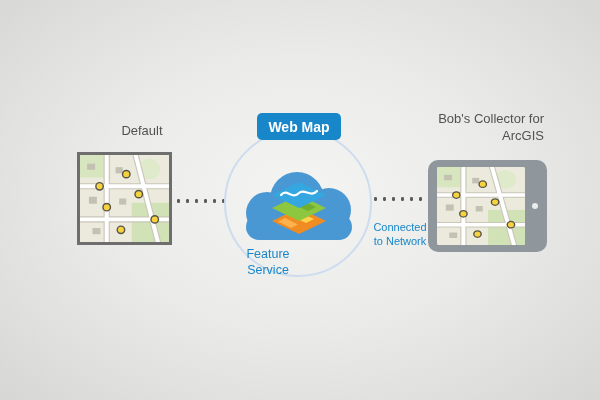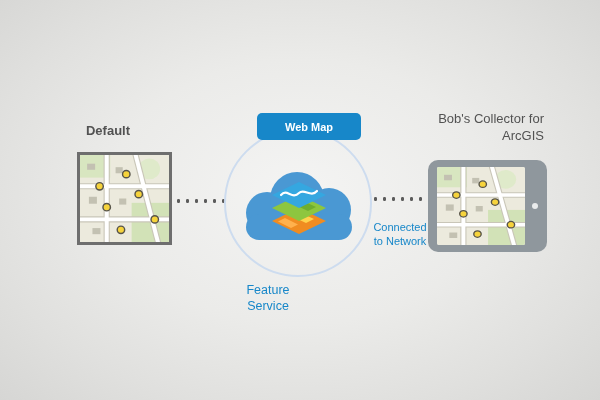--- a/index.html
+++ b/index.html
@@ -13,21 +13,21 @@
     width: 600px; height: 400px;
     background: radial-gradient(ellipse at 50% 48%, #f4f4f3 0%, #ebebe9 45%, #e0e0de 75%, #d6d6d4 100%);
   }
   .label {
     position: absolute;
     color: #525252;
     font-size: 13px;
     line-height: 1.3;
     text-align: center;
   }
-  .default-label { left: 58px; top: 123px; width: 100px; font-weight: bold; }
+  .default-label { left: 92px; top: 123px; width: 100px; }
   .device-label  { left: 432px; top: 111px; width: 112px; text-align: right; }
 
   .map-frame {
     position: absolute;
     left: 77px; top: 152px;
     width: 95px; height: 93px;
     border: 3px solid #6e6e6e;
     box-sizing: border-box;
     background: #eceadd;
   }
@@ -57,37 +57,36 @@
     width: 132px; height: 92px;
   }
   .layers {
     position: absolute;
     left: 270px; top: 177px;
     width: 58px; height: 58px;
   }
   .badge {
     position: absolute;
     left: 257px; top: 113px;
-    width: 104px; height: 27px;
+    width: 84px; height: 27px;
     background: #1787c9;
     border-radius: 5px;
     color: #ffffff;
-    font-size: 11px;
+    font-size: 14px;
     font-weight: bold;
     display: flex; align-items: center; justify-content: center;
   }
   .caption {
     position: absolute;
     left: 227px; top: 247px;
     width: 82px;
     color: #1787c9;
     font-size: 12.5px;
     line-height: 1.25;
     text-align: center;
-    margin-top: 36px;
   }
   .conn-label {
     position: absolute;
     left: 372px; top: 220px;
     width: 56px;
     color: #1787c9;
     font-size: 11px;
     line-height: 1.3;
     text-align: center;
   }

